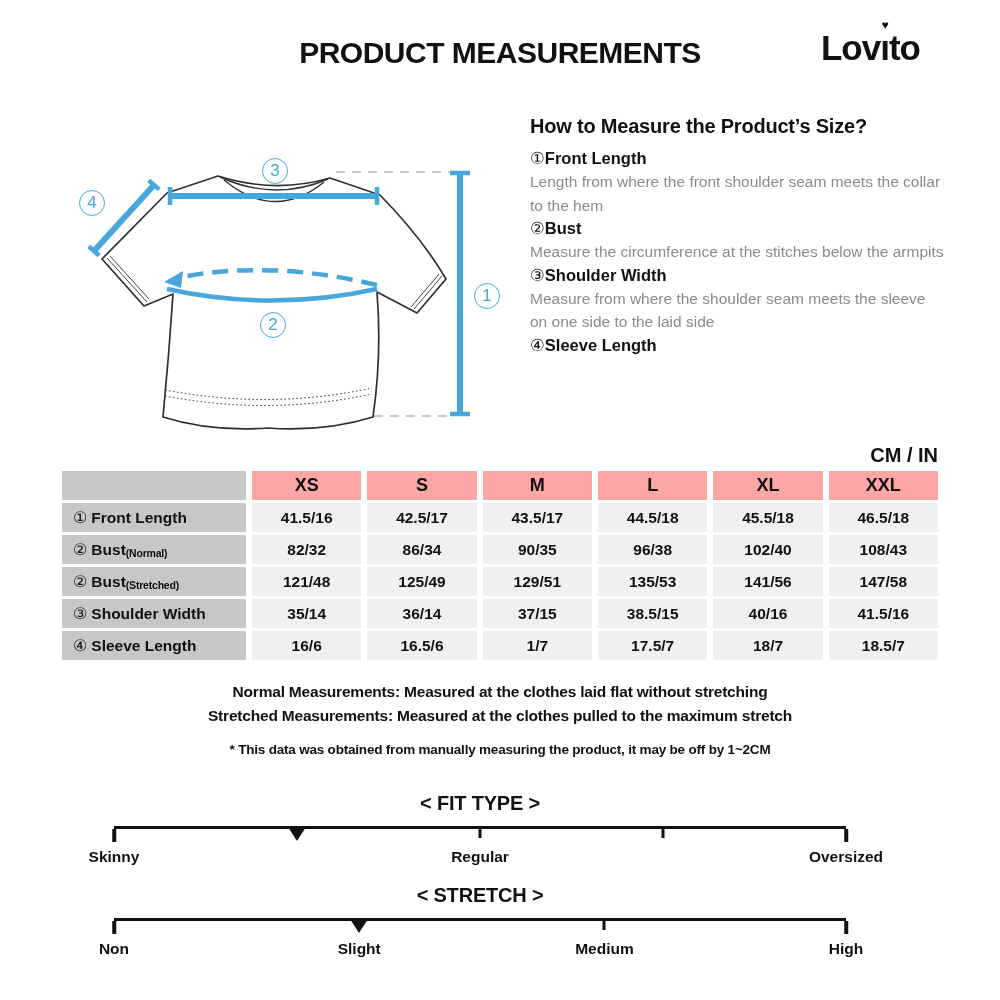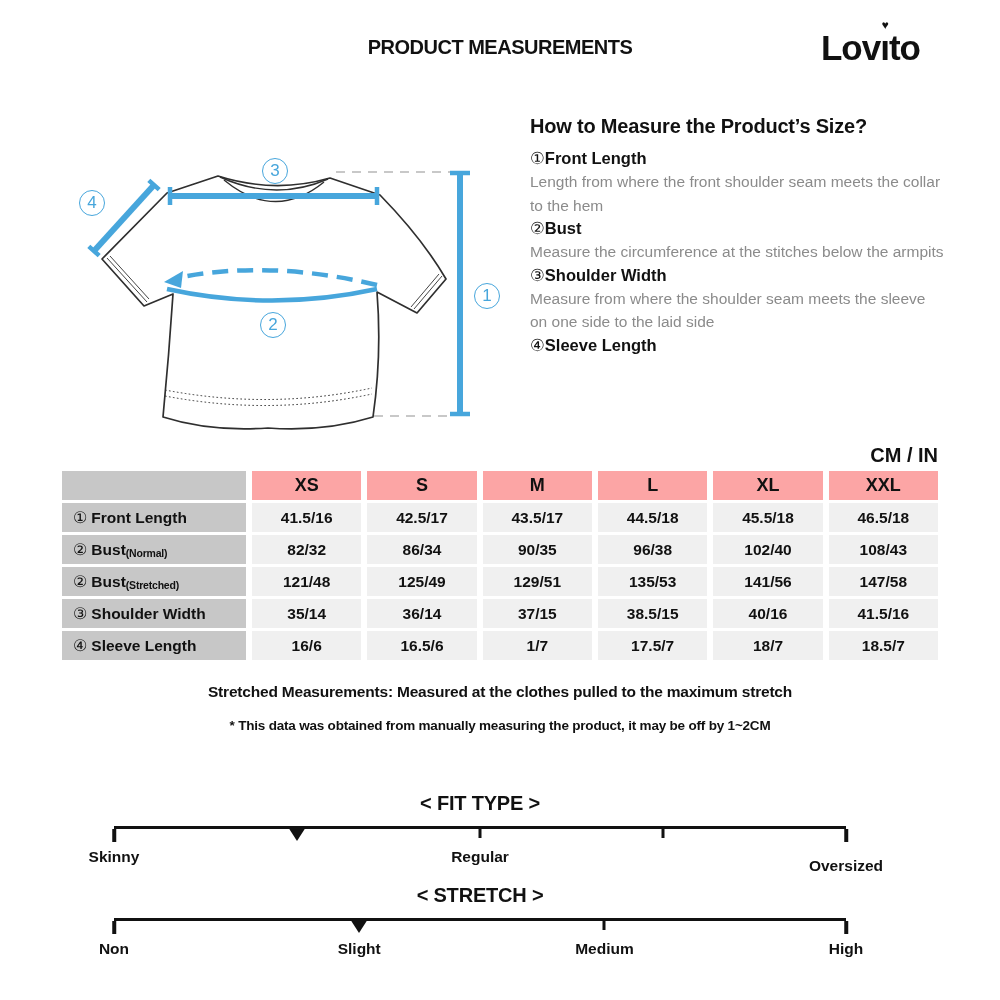--- a/index.html
+++ b/index.html
@@ -1,21 +1,21 @@
 <!DOCTYPE html>
 <html><head>
 <meta charset="utf-8">
 <style>
   html,body{margin:0;padding:0;background:#fff;}
   .page{position:relative;width:1000px;height:1000px;background:#fff;overflow:hidden;
         font-family:"Liberation Sans",sans-serif;color:#111;}
 
   
   .title{position:absolute;left:0;right:0;top:36px;text-align:center;
-         font-size:20px;font-weight:800;letter-spacing:-.5px;margin:0;}
+         font-size:30px;font-weight:800;letter-spacing:-.5px;margin:0;}
   .logo{position:absolute;right:80px;top:28px;font-size:35px;font-weight:800;letter-spacing:-1px;}
   .logo .i-wrap{position:relative;display:inline-block;}
   .logo .heart{position:absolute;left:50%;top:-9px;transform:translateX(-50%);font-size:12px;line-height:12px;}
 
   
   .diagram{position:absolute;left:60px;top:140px;width:460px;height:300px;}
   .diagram svg{position:absolute;left:0;top:0;}
   .callout{position:absolute;width:26px;height:26px;border:1.5px solid #47a6dc;border-radius:50%;
            background:#fff;color:#47a6dc;font-size:17px;font-weight:400;
            display:flex;align-items:center;justify-content:center;box-sizing:border-box;}
@@ -160,38 +160,39 @@
       <div class="rl"><span class="num">④</span>Sleeve Length</div>
       <div class="td">16/6</div>
       <div class="td">16.5/6</div>
       <div class="td">1/7</div>
       <div class="td">17.5/7</div>
       <div class="td">18/7</div>
       <div class="td">18.5/7</div>
     </div>
 
   <div class="notes">
+    <p>Normal Measurements: Measured at the clothes laid flat without stretching</p>
     <p>Stretched  Measurements: Measured at the clothes pulled to the maximum stretch</p>
     <p class="disclaimer">* This data was obtained from manually measuring the product, it may be off by 1~2CM</p>
   </div>
 
   <div class="scale scale-fit">
     <h3>&lt; FIT TYPE &gt;</h3>
     <div class="track">
         <div class="tick end" style="left: 0%;"></div>
         <div class="tick" style="left: 25%;"></div>
         <div class="tick" style="left: 50%;"></div>
         <div class="tick" style="left: 75%;"></div>
         <div class="tick end" style="left: 100%;"></div>
         <div class="marker" style="left: 25%;"></div>
       </div>
     <div class="scale-labels">
         <div class="scale-label" style="left: 0%;">Skinny</div>
         <div class="scale-label" style="left: 50%;">Regular</div>
-        <div class="scale-label" style="left: 100%; margin-top: 9px;">Oversized</div>
+        <div class="scale-label" style="left: 100%;">Oversized</div>
       </div>
   </div>
   <div class="scale scale-stretch">
     <h3>&lt; STRETCH &gt;</h3>
     <div class="track">
         <div class="tick end" style="left: 0%;"></div>
         <div class="tick" style="left: 33.5%;"></div>
         <div class="tick" style="left: 67%;"></div>
         <div class="tick end" style="left: 100%;"></div>
         <div class="marker" style="left: 33.5%;"></div>

